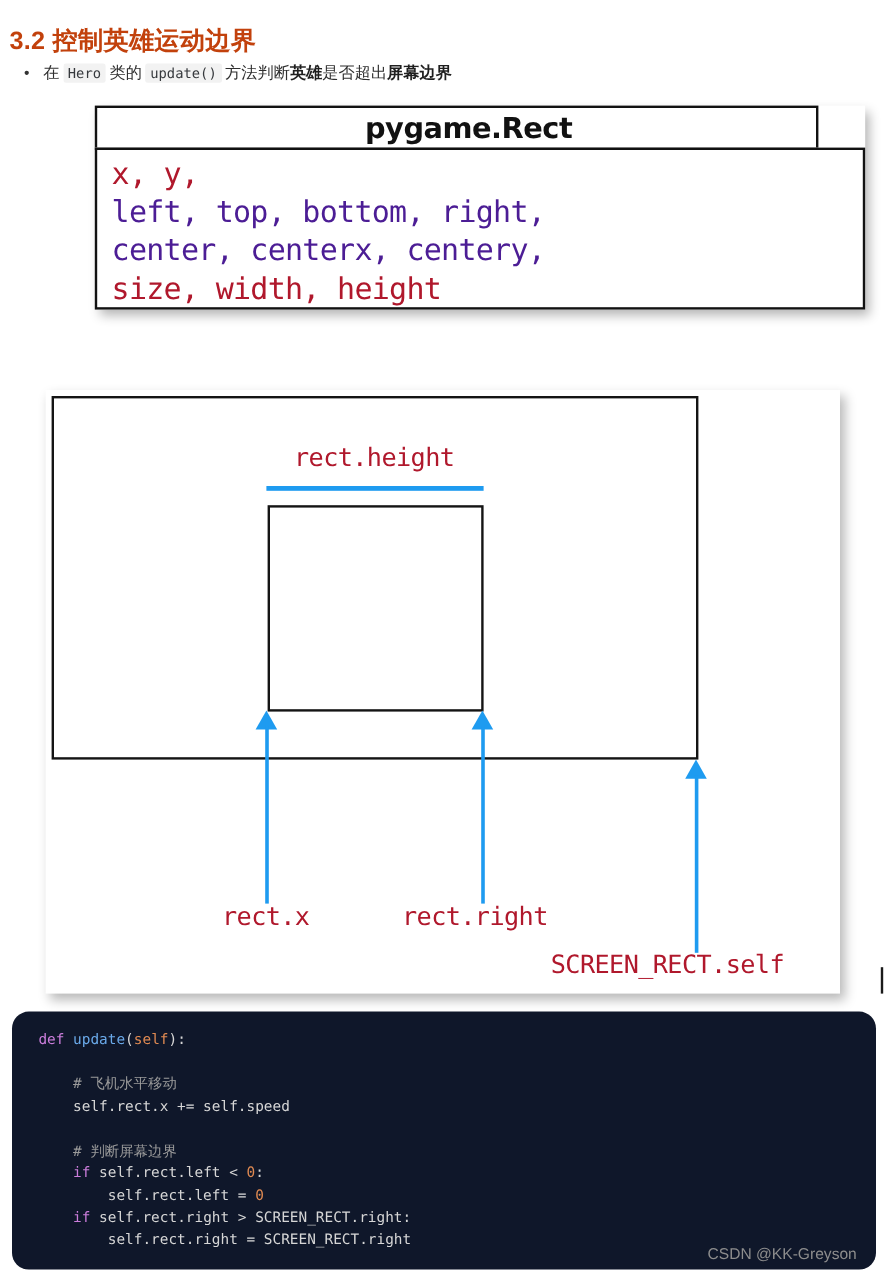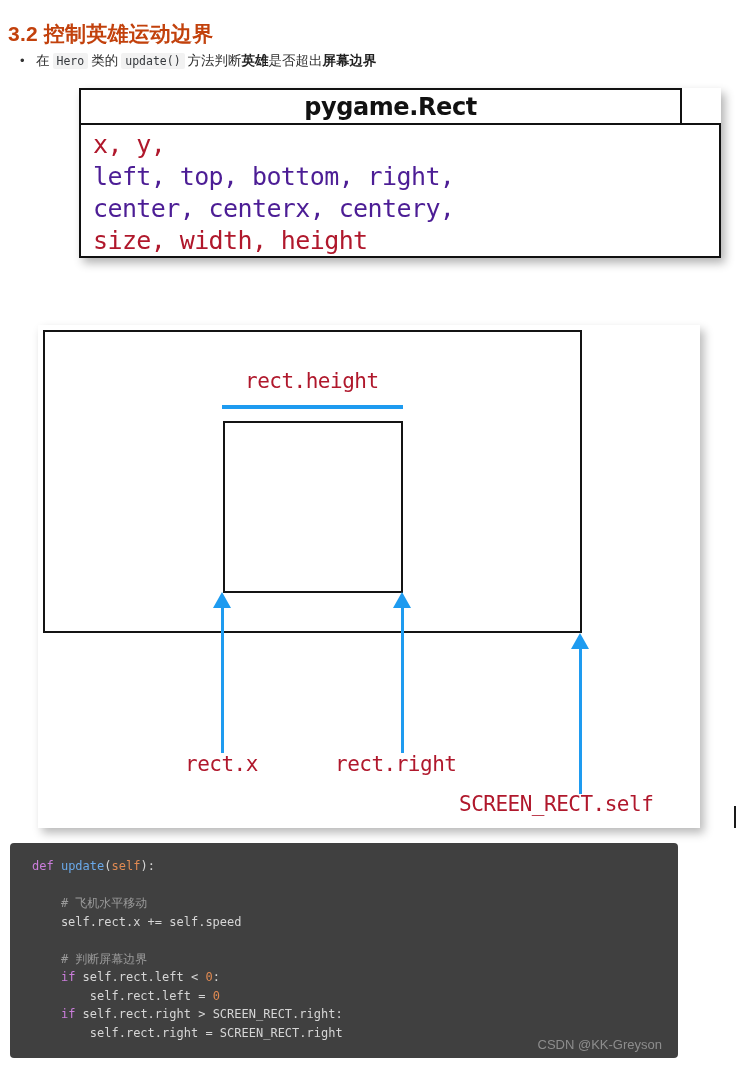--- a/index.html
+++ b/index.html
@@ -133,23 +133,23 @@
   .arrow-s   .shaft { height: 148px; }
 
   .cursor-mark {
     position: absolute; left: 734px; top: 806px;
     width: 2px; height: 22px; background: #1a1a1a;
   }
 
   
   .codeblock {
     position: absolute; left: 10px; top: 843px;
-    width: 668px; height: 215px;
-    background: #404040;
-    border-radius: 4px;
+    width: 720px; height: 215px;
+    background: #0f172a;
+    border-radius: 14px;
     padding: 14px 0 0 22px;
     overflow: hidden;
   }
   .codeline {
     font-family: "DejaVu Sans Mono", "Liberation Mono", monospace;
     font-size: 12px; line-height: 18.5px;
     color: #d6d6d6; white-space: pre;
   }
   .kw   { color: #cb7ddb; }
   .fn   { color: #6aa9e9; }

